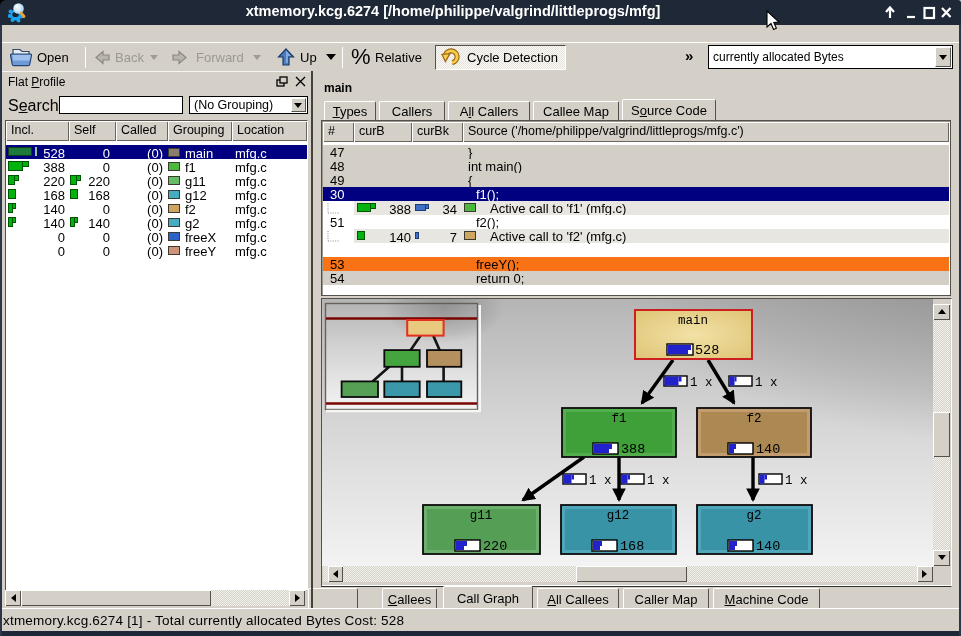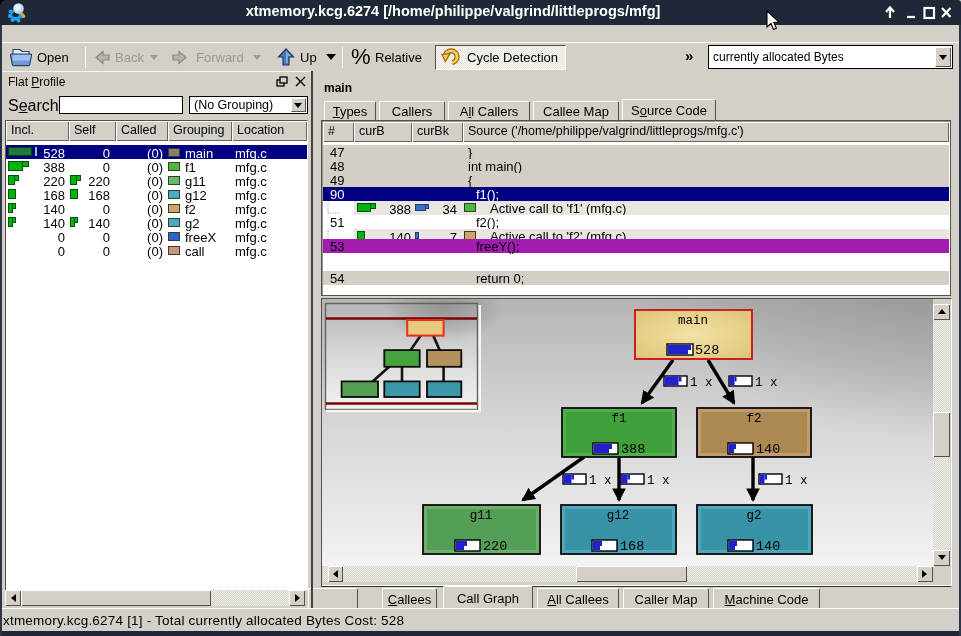--- a/index.html
+++ b/index.html
@@ -219,21 +219,21 @@
           <div class="num" style="left:110px;width:47px">(0)</div>
           <div class="sq" style="left:162px;background:#2b63c8"></div>
           <div class="abs" style="left:179px;top:1px">freeX</div>
           <div class="abs" style="left:229px;top:1px">mfg.c</div>
         </div>
         <div class="row" style="top:98px">
           <div class="num" style="left:14px;width:45px">0</div>
           <div class="num" style="left:60px;width:44px">0</div>
           <div class="num" style="left:110px;width:47px">(0)</div>
           <div class="sq" style="left:162px;background:#cf9379"></div>
-          <div class="abs" style="left:179px;top:1px">call</div>
+          <div class="abs" style="left:179px;top:1px">freeY</div>
           <div class="abs" style="left:229px;top:1px">mfg.c</div>
         </div>
       </div>
     </div>
 
     <div class="abs sbtrack" style="left:3px;top:519px;width:300px;height:16px">
       <div class="sbbtn" style="left:0;top:0;width:16px;height:16px"></div>
       <div class="tri" style="left:6px;top:4px;border-top:4px solid transparent;border-bottom:4px solid transparent;border-right:5px solid #000"></div>
       <div class="sbthumb" style="left:16px;top:0;width:190px;height:16px"></div>
       <div class="sbbtn" style="left:284px;top:0;width:16px;height:16px"></div>
@@ -260,21 +260,21 @@
         </div>
       <div class="row" style="top:17px;background:#d3cfc7">
           <span class="abs" style="left:7px">48</span>
           <span class="abs" style="left:145px">int main()</span>
         </div>
       <div class="row" style="top:31px;background:#d3cfc7">
           <span class="abs" style="left:7px">49</span>
           <span class="abs" style="left:145px">{</span>
         </div>
       <div class="row" style="top:45px;background:#000080;color:#fff">
-          <span class="abs" style="left:7px">90</span>
+          <span class="abs" style="left:7px">30</span>
           <span class="abs" style="left:153px">f1();</span>
         </div>
       <div class="row" style="top:59px;background:#e8e6e0">
         <div class="abs" style="left:0;top:0;width:31px;height:14px;background:#fff"></div>
         <svg class="abs" style="left:4px;top:2px" width="14" height="11" viewBox="0 0 14 11">
             <g stroke="#888" stroke-dasharray="1 1.4" fill="none">
               <path d="M1 0 V10 M1 10 H12"></path>
             </g>
           </svg>
         <div class="bar" style="left:34px;top:2px;width:14px;height:9px"></div>
@@ -297,21 +297,21 @@
               <path d="M1 0 V10 M1 10 H12"></path>
             </g>
           </svg>
         <div class="bar" style="left:34px;top:2px;width:8px;height:9px"></div>
         <div class="num" style="left:48px;width:40px">140</div>
         <div class="abs" style="left:92px;top:3px;width:4px;height:7px;background:#4070c4;border:1px solid #1c3c78"></div>
         <div class="num" style="left:106px;width:28px">7</div>
         <div class="sq" style="left:141px;top:2px;background:#cfa661"></div>
         <span class="abs" style="left:167px">Active call to 'f2' (mfg.c)</span>
       </div>
-      <div class="row" style="top:97px;background:#a21caf">
+      <div class="row" style="top:115px;background:#f97316">
           <span class="abs" style="left:7px">53</span>
           <span class="abs" style="left:153px">freeY();</span>
         </div>
       <div class="row" style="top:129px;background:#d3cfc7">
           <span class="abs" style="left:7px">54</span>
           <span class="abs" style="left:153px">return 0;</span>
         </div>
     </div>
   </div>
   <div class="abs" style="left:321px;top:298px;width:631px;height:289px;border:1px solid #55504a;border-right-color:#fff;border-bottom-color:#32322c;background:#d4d0c8;box-shadow:inset 0 -1px 0 #fff">

